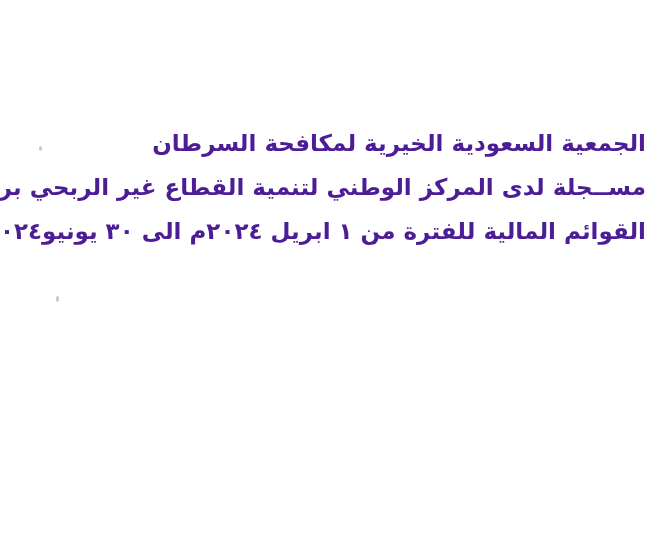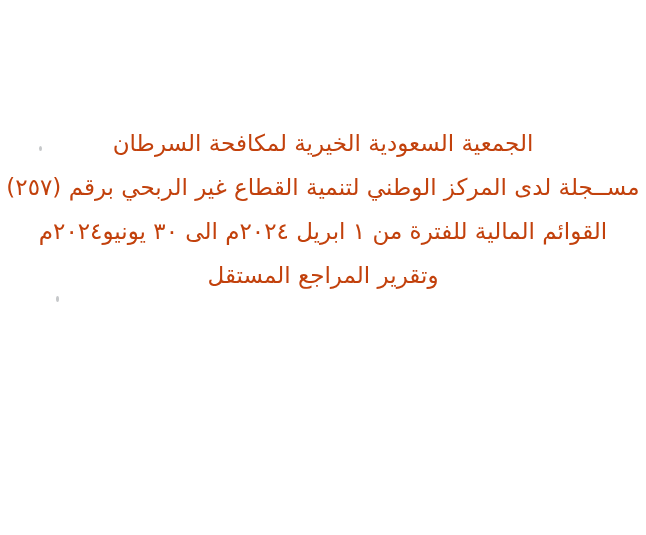--- a/index.html
+++ b/index.html
@@ -14,23 +14,23 @@
     background: #ffffff;
     overflow: hidden;
     font-family: "DejaVu Sans", sans-serif;
   }
   .title-block {
     position: absolute;
     top: 121px;
     left: 0;
     right: 0;
     direction: rtl;
-    text-align: center;
-    color: #c2410c;
-    font-weight: normal;
+    text-align: right;
+    color: #4c1d95;
+    font-weight: bold;
   }
   .line {
     margin: 0;
     font-size: 23px;
     line-height: 44px;
     letter-spacing: 0;
     white-space: nowrap;
   }
   .speck {
     position: absolute;
@@ -42,17 +42,16 @@
   .speck-b { left: 56px; top: 296px; width: 3px; height: 6px; }
 </style>
 </head>
 <body>
 
 <div class="page">
   <div class="title-block">
     <p class="line">الجمعية السعودية الخيرية لمكافحة السرطان</p>
     <p class="line">مســجلة لدى المركز الوطني لتنمية القطاع غير الربحي برقم (٢٥٧)</p>
     <p class="line">القوائم المالية للفترة من ١ ابريل ٢٠٢٤م الى ٣٠ يونيو٢٠٢٤م</p>
-    <p class="line">وتقرير المراجع المستقل</p>
   </div>
   <span class="speck speck-a"></span>
   <span class="speck speck-b"></span>
 </div>
 
 </body></html>

